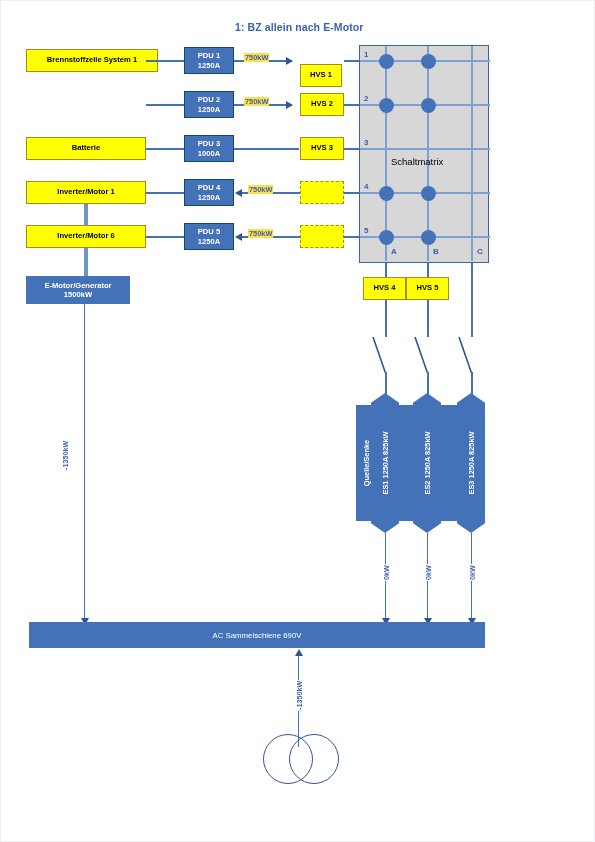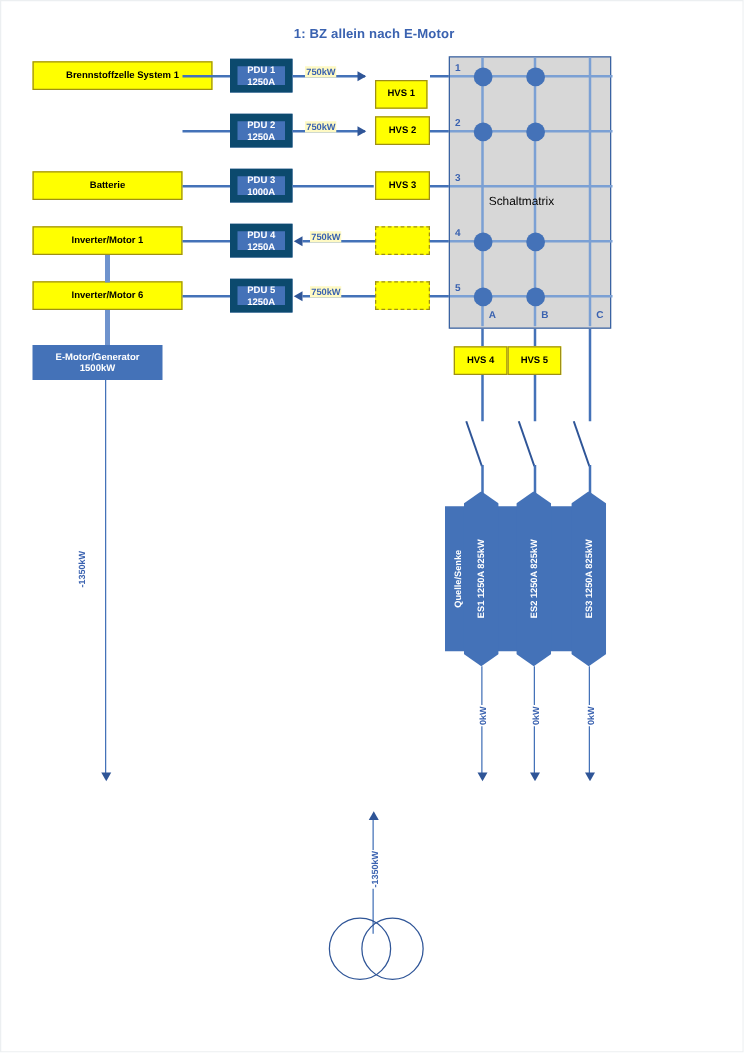--- a/index.html
+++ b/index.html
@@ -34,21 +34,21 @@
     display:flex;align-items:center;justify-content:center;
     color:#000;font-size:7.6px;font-weight:700;
     text-align:center;line-height:1.15;
   }
   .ybox-dashed{
     background:#ffff00;
     border:1px dashed #9e8f17;
   }
   .bbox{
     background:#4472b8;
-    border:6px solid #0c4a6e;
+    border:1px solid #0c4a6e;
     display:flex;align-items:center;justify-content:center;
     color:#fff;font-size:7.6px;font-weight:600;
     text-align:center;line-height:1.25;
   }
   .bbox.nb{border:none;}
 
   
   .hline{background:#4472b8;height:1.5px;}
   .vline{background:#4472b8;width:1.5px;}
   .vline-thick{background:#6f93cd;width:3.5px;}
@@ -75,21 +75,21 @@
   }
   .arrow-u{
     width:0;height:0;
     border-left:4.2px solid transparent;
     border-right:4.2px solid transparent;
     border-bottom:7px solid #2f5597;
   }
 
   .flowlabel{
     color:#3a62b0;font-size:7.4px;font-weight:600;
-    white-space:nowrap;background:#fef9c3;padding:0 1px;
+    white-space:nowrap;background:#fde047;padding:0 1px;
   }
   .flowlabel-v{
     color:#3a62b0;font-size:7.2px;font-weight:600;
     white-space:nowrap;
     transform:rotate(-90deg);
     transform-origin:left top;
     background:#fff;padding:0 1px;
   }
 
   
@@ -150,21 +150,21 @@
   }
   svg.sw{position:absolute;overflow:visible;}
 </style>
 </head>
 <body>
 
 <div id="page">
 
   <div class="abs title" style="left:234px;top:20px;">1: BZ allein nach E-Motor</div>
 
-  <div class="abs ybox" style="left:25px;top:48px;width:144px;height:23px;">
+  <div class="abs ybox" style="left:25px;top:48px;width:132px;height:23px;">
     <span>Brennstoffzelle System 1</span>
   </div>
   <div class="abs ybox" style="left:25px;top:136px;width:120px;height:23px;">
     <span>Batterie</span>
   </div>
   <div class="abs ybox" style="left:25px;top:180px;width:120px;height:23px;">
     <span>Inverter/Motor 1</span>
   </div>
   <div class="abs ybox" style="left:25px;top:224px;width:120px;height:23px;">
     <span>Inverter/Motor 6</span>
@@ -344,20 +344,23 @@
   <div class="abs flowlabel-v" style="left:381px;top:580px;">0kW</div>
 
   <div class="abs vline-thin" style="left:426px;top:532px;height:86px;"></div>
   <div class="abs arrow-d" style="left:422.5px;top:617px;"></div>
   <div class="abs flowlabel-v" style="left:423px;top:580px;">0kW</div>
 
   <div class="abs vline-thin" style="left:470px;top:532px;height:86px;"></div>
   <div class="abs arrow-d" style="left:466.5px;top:617px;"></div>
   <div class="abs flowlabel-v" style="left:467px;top:580px;">0kW</div>
 
+  <div class="abs" id="busbar" style="left:28px;top:621px;width:456px;height:26px;">
+    <span>AC Sammelschiene 690V</span>
+  </div>
 
   <div class="abs vline-thin" style="left:297px;top:654px;height:92px;"></div>
   <div class="abs arrow-u" style="left:293.5px;top:648px;"></div>
   <div class="abs flowlabel-v" style="left:294px;top:710px;">-1350kW</div>
 
   <div class="abs tcircle" style="left:262px;top:733px;width:50px;height:50px;"></div>
   <div class="abs tcircle" style="left:288px;top:733px;width:50px;height:50px;"></div>
 
 </div>
 

